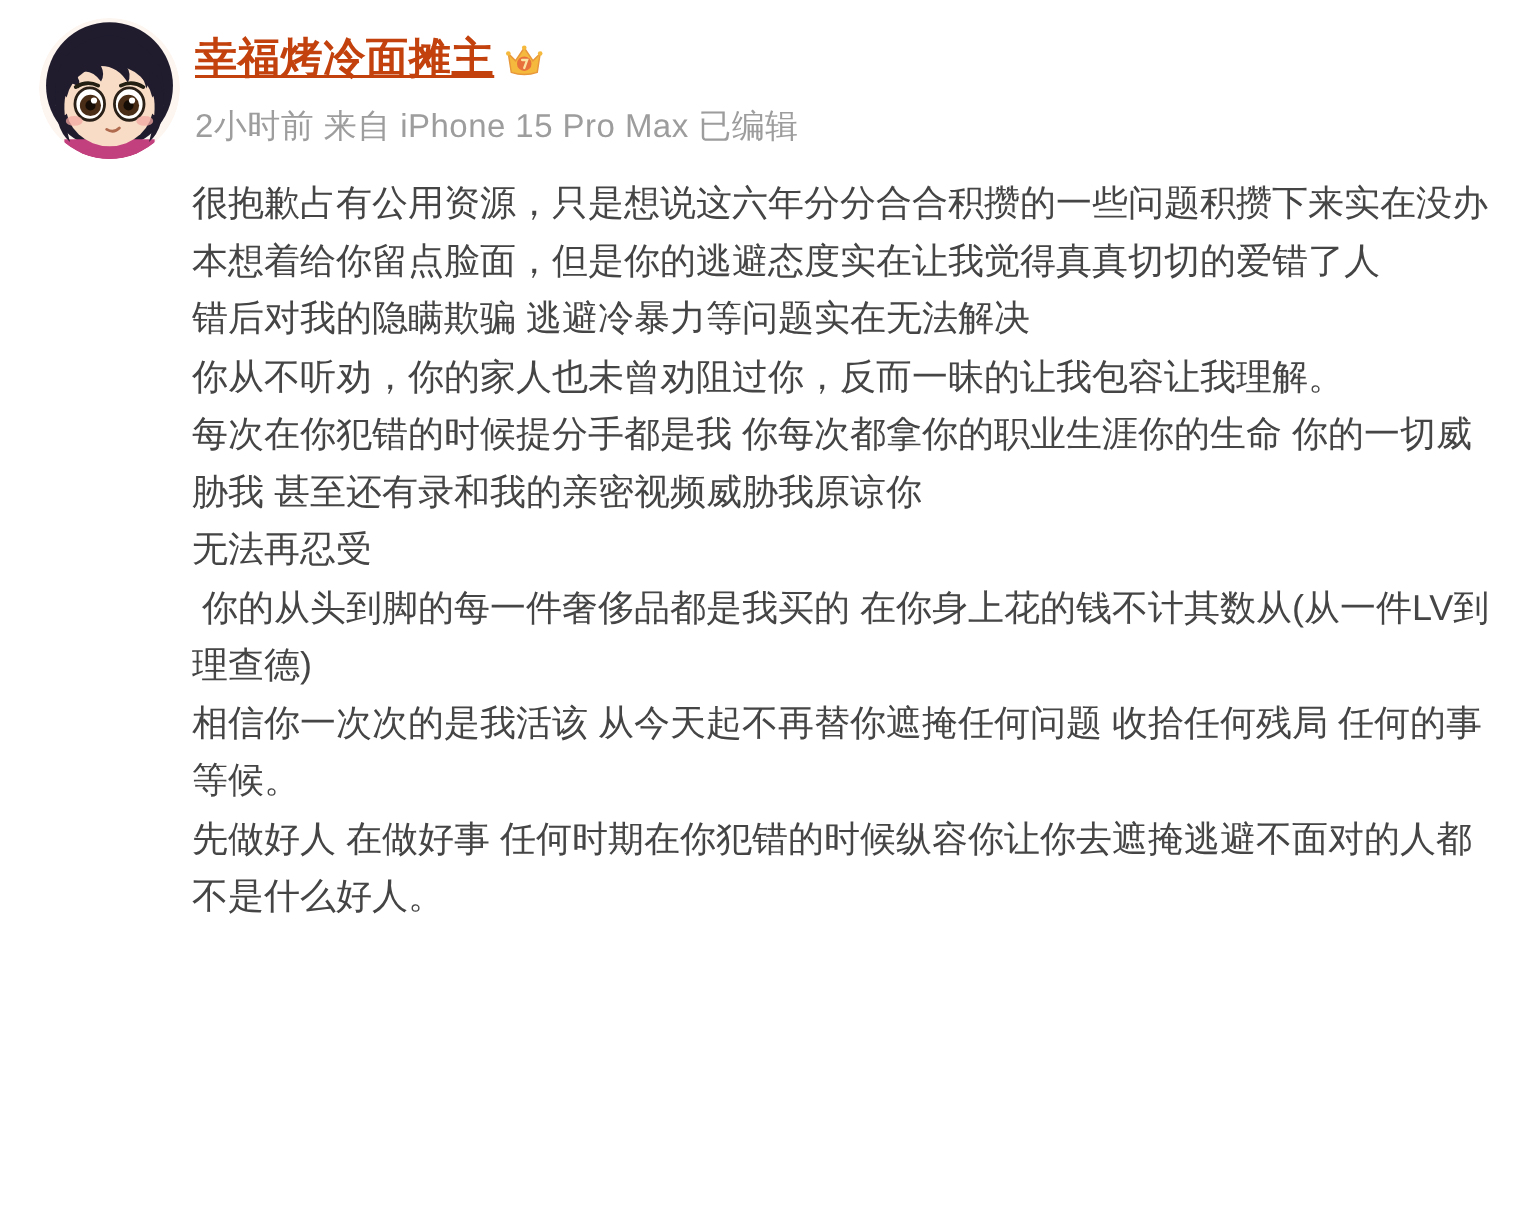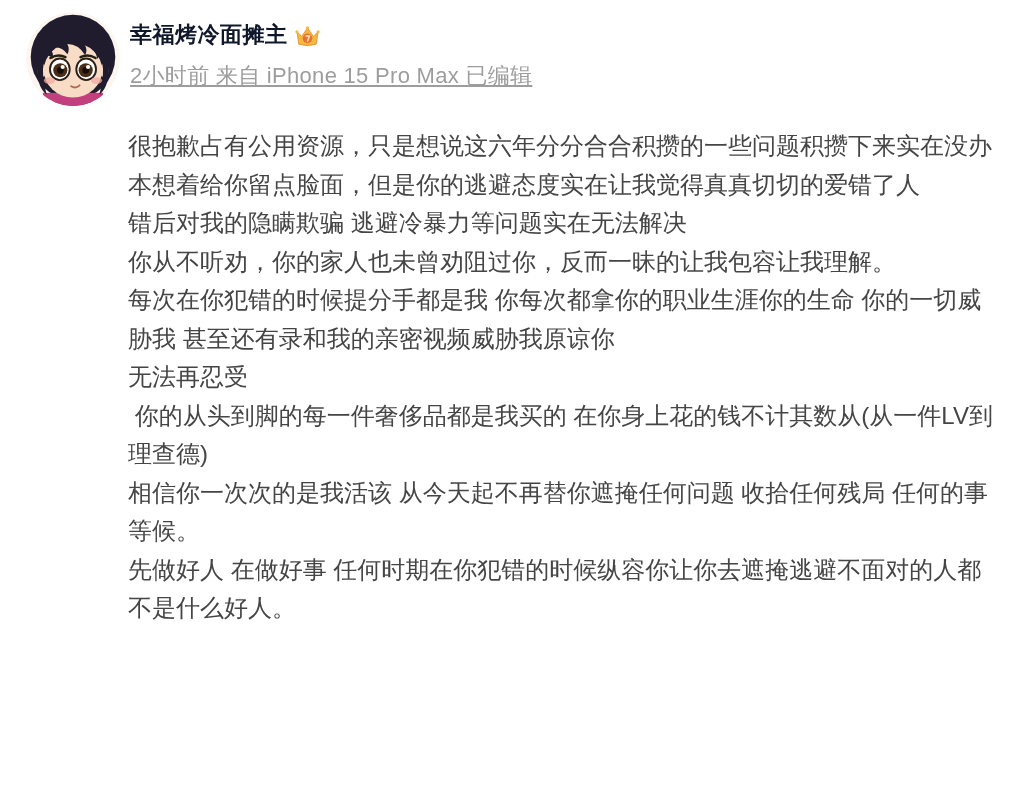--- a/index.html
+++ b/index.html
@@ -31,43 +31,43 @@
     position: absolute;
     left: 130px;
     top: 20px;
   }
   .username-row {
     display: flex;
     align-items: center;
     gap: 6px;
   }
   .username {
-    font-size: 22px;
+    font-size: 28px;
     font-weight: bold;
-    color: #0f172a;
+    color: #c2410c;
     letter-spacing: 0.5px;
     cursor: pointer;
+    text-decoration: underline;
   }
   .vip-crown {
     width: 27px;
     height: 27px;
     display: inline-block;
     margin-top: 2px;
   }
   .timestamp {
     margin-top: 11px;
     font-size: 22px;
     color: #9d9d9d;
     letter-spacing: 0.3px;
-    text-decoration: underline;
   }
   .content {
     position: absolute;
     left: 128px;
-    top: 127px;
+    top: 117px;
     width: 880px;
     font-size: 24px;
     color: #454545;
     letter-spacing: 0px;
   }
   .content .line {
     height: 38.5px;
     line-height: 38.5px;
     white-space: pre;
   }

